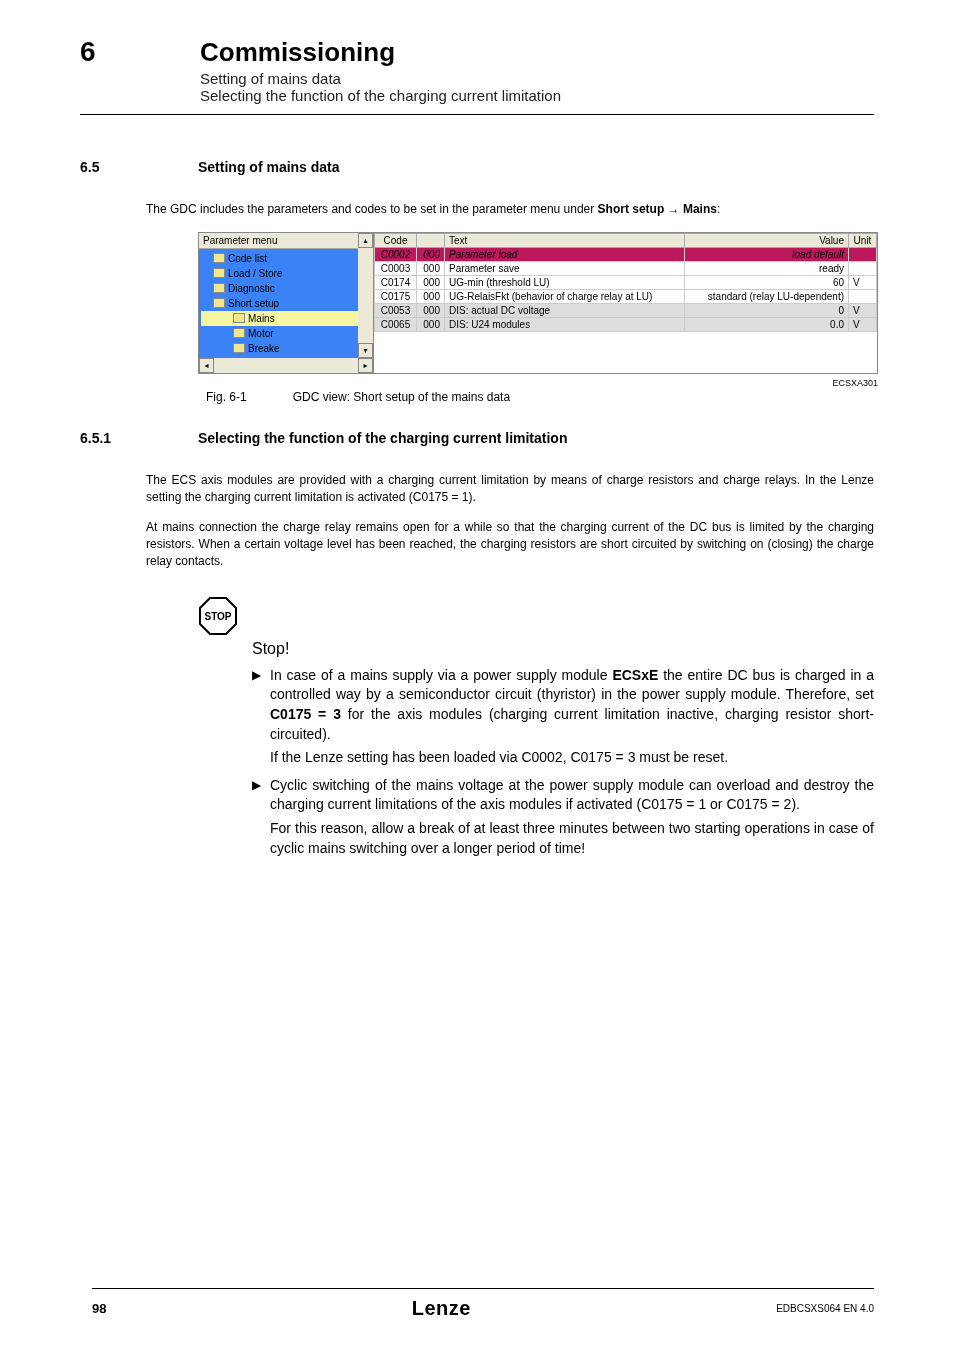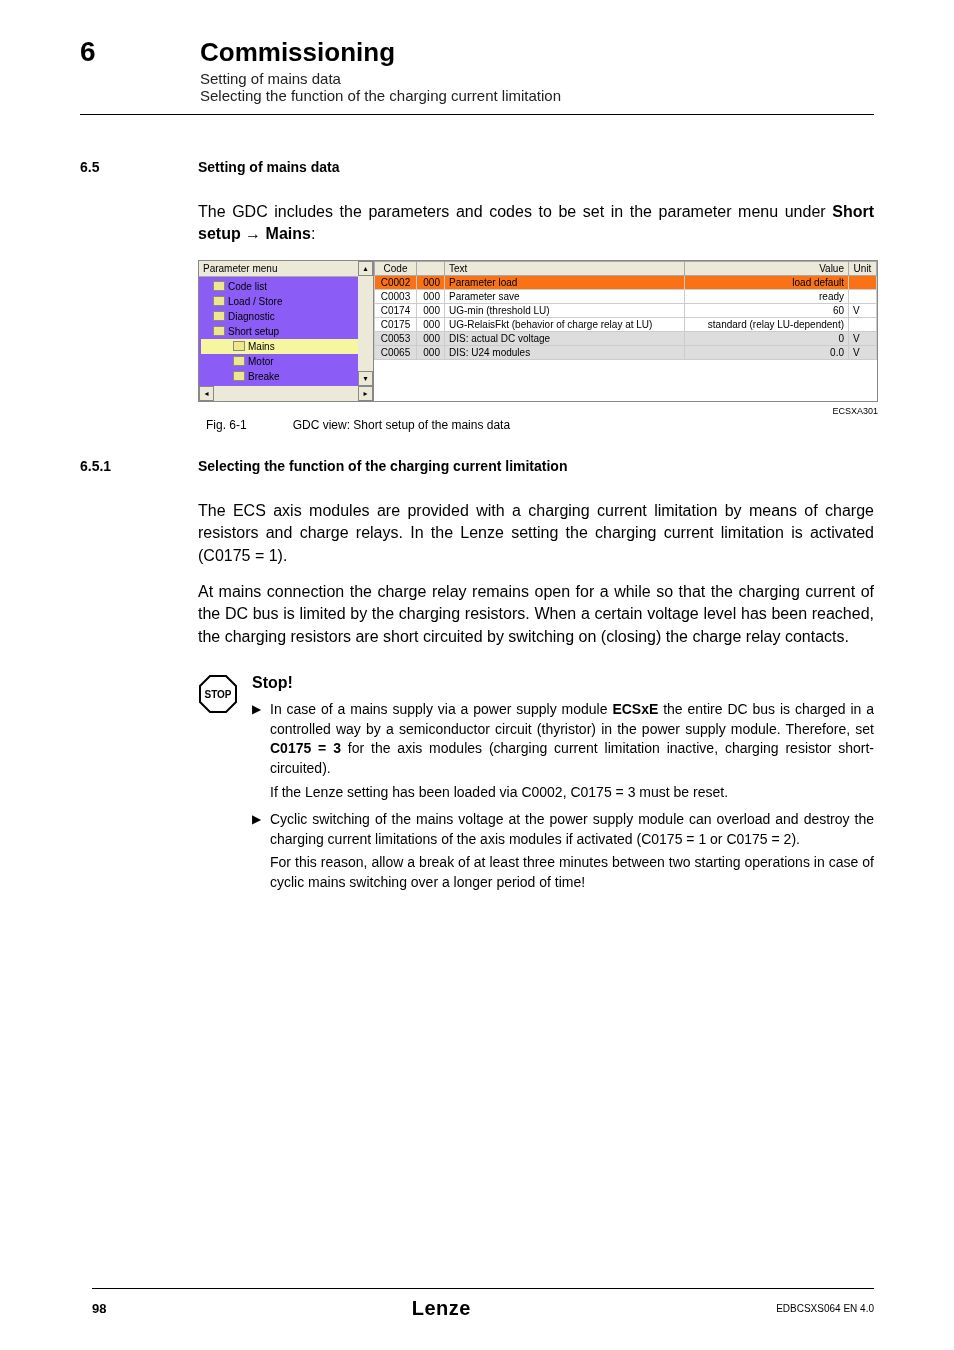--- a/index.html
+++ b/index.html
@@ -39,39 +39,39 @@
     font-size: 14px;
     width: 60px;
   }
   .sec-title {
     font-family: "Segoe UI", Arial, sans-serif;
     font-weight: bold;
     font-size: 14px;
   }
   .body-text {
     font-family: "Segoe UI", Arial, sans-serif;
-    font-size: 16px;
-    margin-left: 118px;
+    font-size: 12px;
+    margin-left: 66px;
     margin-top: 26px;
     line-height: 1.4;
     text-align: justify;
   }
   .body-text .bold { font-weight: bold; }
 
   
   .screenshot {
     margin: 14px 0 0 118px;
     width: 680px;
     font-family: Tahoma, Arial, sans-serif;
     font-size: 10px;
   }
   .ss-wrap { display: flex; border: 1px solid #888; background: #ece9d8; }
   .ss-tree {
     width: 175px;
-    background: #8b5cf6;
+    background: #3b82f6;
     border-right: 1px solid #888;
     padding: 2px 2px 2px 2px;
     position: relative;
   }
   .ss-tree-head {
     background: #ece9d8;
     padding: 2px 4px;
     border-bottom: 1px solid #aaa;
     margin: -2px -2px 2px -2px;
   }
@@ -103,21 +103,21 @@
     font-weight: normal;
     padding: 1px 4px;
     font-size: 10px;
   }
   .ss-table td {
     border: 1px solid #ccc;
     padding: 1px 4px;
     font-size: 10px;
     white-space: nowrap;
   }
-  .ss-table tr.hl td { background: #f97316; }
+  .ss-table tr.hl td { background: #be185d; font-style: italic; }
   .ss-table tr.gr td { background: #ddd; }
   .col-code { width: 42px; text-align: center; }
   .col-sub  { width: 28px; text-align: right; }
   .col-text { text-align: left; }
   .col-val  { text-align: right; }
   .col-unit { width: 28px; }
 
   .fig-id {
     font-family: Arial, sans-serif;
     font-size: 9px;
@@ -135,21 +135,21 @@
 
   
   .stop-block { margin: 26px 0 0 118px; display: flex; gap: 14px; }
   .stop-icon {
     width: 40px; height: 40px;
     flex: 0 0 40px;
     position: relative;
   }
   .stop-icon svg { width: 40px; height: 40px; }
   .stop-body { flex: 1; font-family: "Segoe UI", Arial, sans-serif; font-size: 14px; }
-  .stop-title { font-weight: bold; font-size: 16px; margin-bottom: 8px; }
+  .stop-title { font-weight: normal; font-size: 16px; margin-bottom: 8px; margin-top: 44px; }
   .bullet-row { display: flex; gap: 6px; margin-bottom: 4px; }
   .tri { flex: 0 0 12px; font-size: 12px; line-height: 1.5; }
   .bullet-text { flex: 1; line-height: 1.4; text-align: justify; }
   .bullet-cont { margin-left: 18px; line-height: 1.4; text-align: justify; margin-bottom: 8px; }
 
   
   .footer {
     position: absolute;
     left: 92px; right: 80px; bottom: 30px;
     display: flex;

